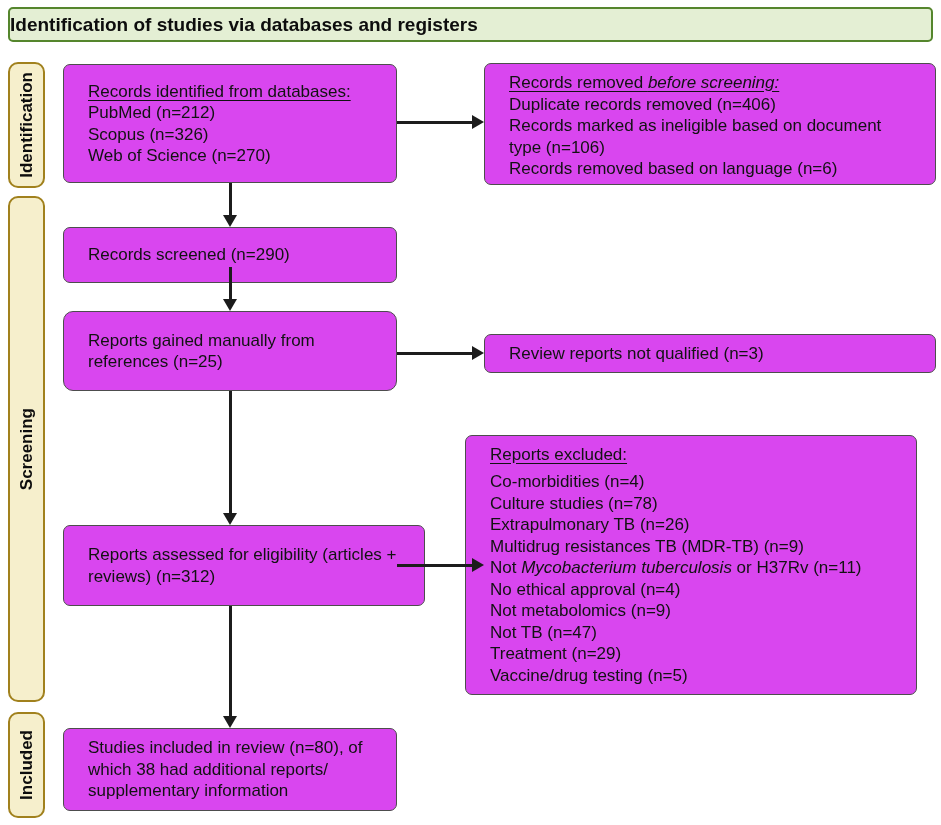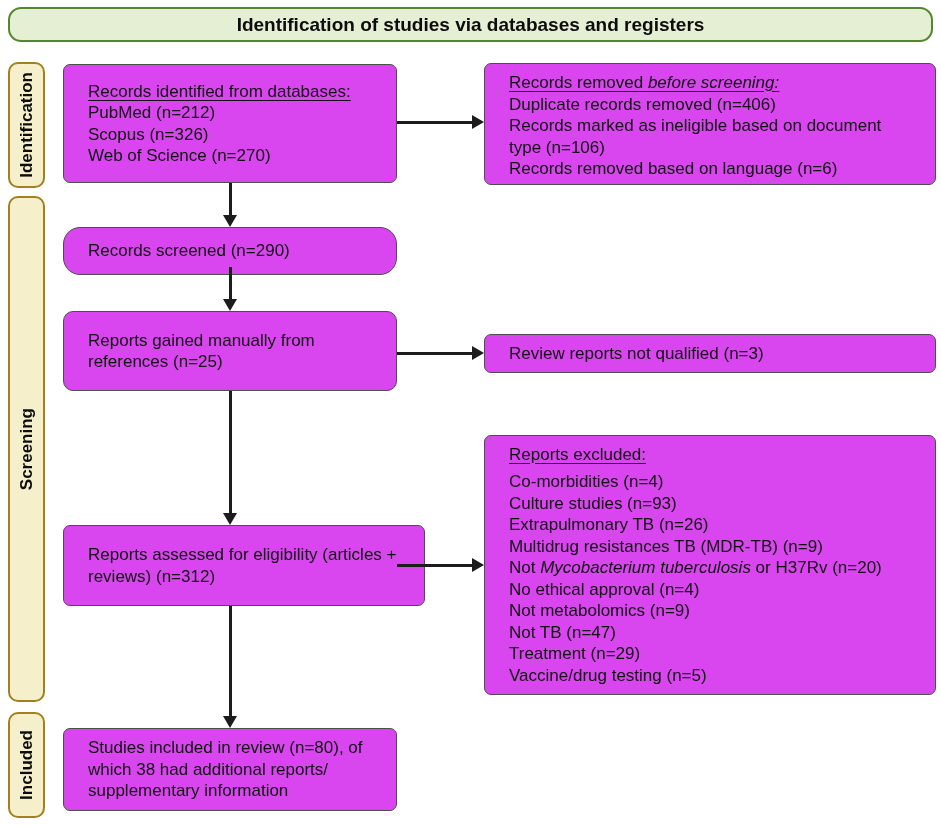--- a/index.html
+++ b/index.html
@@ -5,21 +5,21 @@
   html, body { margin:0; padding:0; background:#fff; }
   .canvas {
     position:relative; width:941px; height:825px; background:#ffffff;
     font-family:"Liberation Sans", sans-serif; color:#121212; overflow:hidden;
   }
 
   
   .header {
     position:absolute; left:8px; top:7px; width:921px; height:31px;
     background:var(--header-fill,#e4efd4); border:2px solid var(--header-border,#55862d);
-    border-radius:13px; display:flex; align-items:center; justify-content:center;
+    border-radius:5px; display:flex; align-items:center; 
     font-size:19px; font-weight:700; color:#0d0d0d;
   }
 
   
   .stage {
     position:absolute; left:8px; width:37px;
     background:var(--stage-fill,#f6efcc); border:2.5px solid var(--stage-border,#a1811d);
     border-radius:10px; display:flex; align-items:center; justify-content:center;
     box-sizing:border-box;
   }
@@ -36,25 +36,25 @@
     position:absolute; background:#d946ef; border:1.5px solid var(--box-border,#4d4d4d);
     border-radius:7px; box-sizing:border-box;
     display:flex; flex-direction:column; justify-content:center;
     padding:8px 14px 8px 24px; font-size:17px; line-height:21.5px;
   }
   .box.top { justify-content:space-between; }
   .heading { text-decoration:underline; text-underline-offset:3px; }
 
   #box-identified   { left:63px;  top:64px;  width:334px; height:119px; }
   #box-removed      { left:484px; top:63px;  width:452px; height:122px; padding-right:30px; }
-  #box-screened     { left:63px;  top:227px; width:334px; height:48px;border-radius:17px;  }
+  #box-screened     { left:63px;  top:227px; width:334px; height:56px;  }
   #box-manual       { left:63px;  top:311px; width:334px; height:80px;border-radius:10px;  }
   #box-notqualified { left:484px; top:334px; width:452px; height:39px;  }
   #box-assessed     { left:63px;  top:525px; width:362px; height:81px;  }
-  #box-excluded     { left:484px; top:435px; width:452px; height:260px; }
+  #box-excluded     { left:465px; top:435px; width:452px; height:260px; }
   #box-included     { left:63px;  top:728px; width:334px; height:83px;  }
 
   
   .arrow-down { position:absolute; width:14px; }
   .arrow-down::before {
     content:""; position:absolute; left:5.5px; top:0; bottom:10px; width:3px;
     background:var(--arrow,#1c1c1c);
   }
   .arrow-down::after {
     content:""; position:absolute; left:0; bottom:0; width:0; height:0;
@@ -130,24 +130,24 @@
   </div>
 
   <div class="box" id="box-assessed">
     <div>Reports assessed for eligibility (articles + reviews) (n=312)</div>
   </div>
 
   <div class="box top" id="box-excluded">
     <div class="heading">Reports excluded:</div>
     <div class="lines">
         <div class="line">Co-morbidities (n=4)</div>
-        <div class="line">Culture studies (n=93)</div>
+        <div class="line">Culture studies (n=78)</div>
         <div class="line">Extrapulmonary TB (n=26)</div>
         <div class="line">Multidrug resistances TB (MDR-TB) (n=9)</div>
-        <div class="line"><span>Not </span><span style="font-style: italic;">Mycobacterium tuberculosis</span><span> or H37Rv (n=20)</span></div>
+        <div class="line"><span>Not </span><span style="font-style: italic;">Mycobacterium tuberculosis</span><span> or H37Rv (n=11)</span></div>
         <div class="line">No ethical approval (n=4)</div>
         <div class="line">Not metabolomics (n=9)</div>
         <div class="line">Not TB (n=47)</div>
         <div class="line">Treatment (n=29)</div>
         <div class="line">Vaccine/drug testing (n=5)</div>
       </div>
   </div>
 
   <div class="box" id="box-included">
     <div>Studies included in review (n=80), of which 38 had additional reports/ supplementary information</div>

